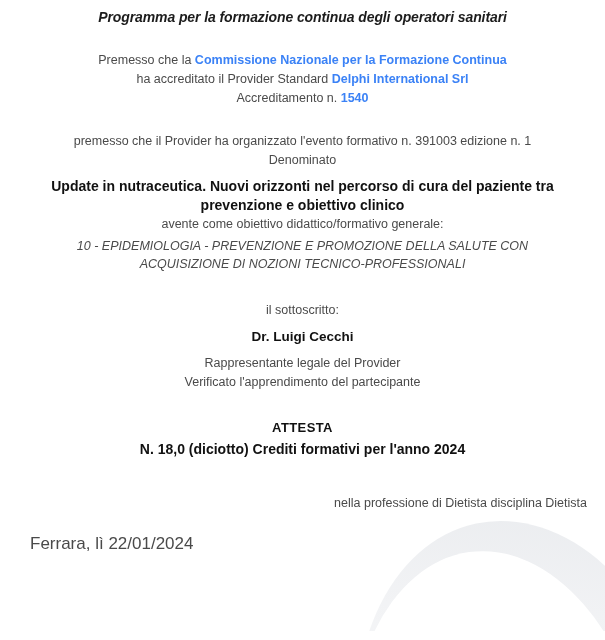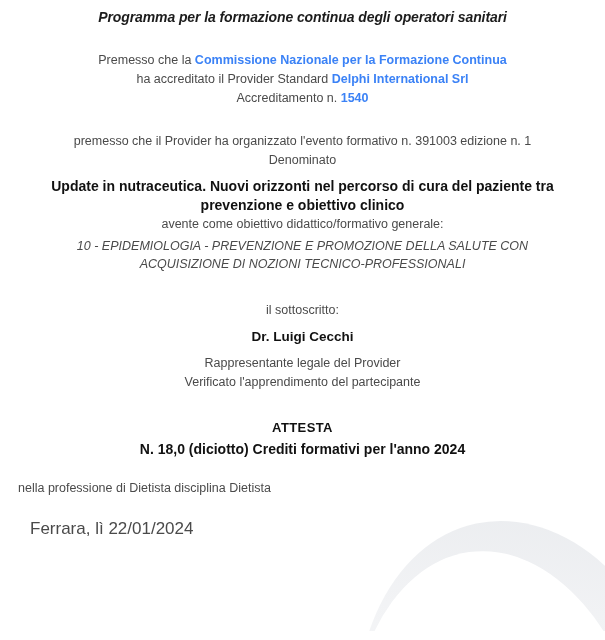--- a/index.html
+++ b/index.html
@@ -131,24 +131,24 @@
   .fineprint {
     text-align: center;
     font-size: 7.2px;
     line-height: 11px;
     color: #5d5d5d;
     margin-top: 5px;
     padding: 0 8px;
   }
 
   .profession {
-    text-align: left;
+    text-align: right;
     font-size: 12.5px;
     color: #4a4a4a;
-    margin-top: 24px;
+    margin-top: 39px;
   }
 
   .place-date {
     text-align: left;
     font-size: 17px;
     color: #4a4a4a;
     margin-top: 24px;
     padding-left: 12px;
   }
 </style>

